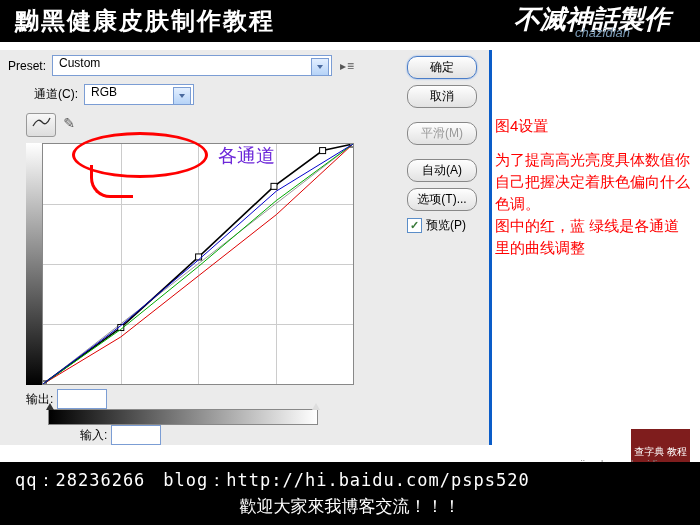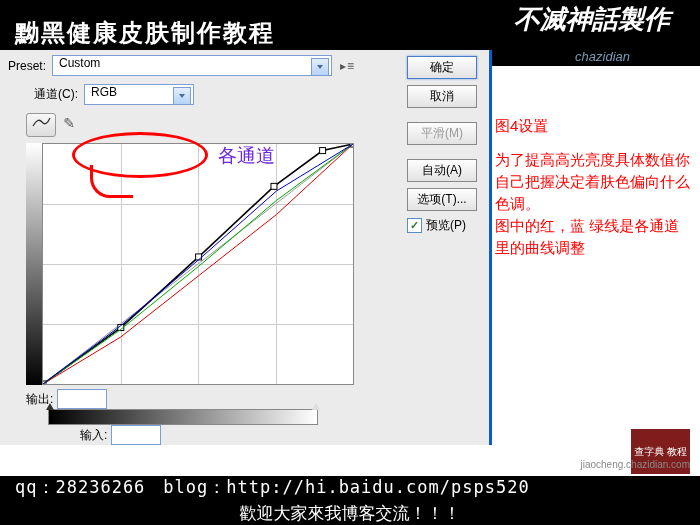--- a/index.html
+++ b/index.html
@@ -1,20 +1,20 @@
 <!DOCTYPE html>
 <html><head>
 <meta charset="utf-8">
 <style>
 body{margin:0;width:700px;height:525px;font-family:"Microsoft YaHei",sans-serif;font-size:12px;background:#fff;position:relative;overflow:hidden}
-.hdr{height:34px;background:#000;color:#fff;display:flex;align-items:center;padding:16px 15px;position:relative}
+.hdr{height:34px;background:#000;color:#fff;display:flex;align-items:center;padding:4px 15px;position:relative}
 .hdr-t{font-size:24px;font-weight:bold;letter-spacing:2px}
 .hdr-logo{position:absolute;right:30px;top:2px;font-size:26px;font-family:cursive;font-weight:bold;font-style:italic}
 .hdr-sub{position:absolute;right:70px;bottom:2px;font-size:13px;color:#7a9ab5;font-style:italic}
-.ftr{position:absolute;bottom:0;left:0;right:0;background:#000;color:#fff;padding:0 15px}
+.ftr{position:absolute;bottom:0;left:0;right:0;background:#000;color:#fff;padding:7px 15px}
 .ftr-1{font-size:17px;font-family:monospace;letter-spacing:1px}
 .ftr-2{font-size:17px;text-align:center;margin-top:3px;font-family:"SimSun"}
 .wm{position:absolute;right:10px;bottom:55px;text-align:right;font-size:10px;color:#888}
 .wm .b{background:#7f1d1d;color:#fff;padding:17px 3px}
 .dlg{position:absolute;top:50px;left:0;width:492px;background:#ebebeb;border-right:3px solid #0a5cc8;padding:5px 8px 0 8px;height:395px;box-sizing:border-box}
 .row{display:flex;align-items:center;margin-bottom:8px}
 .lbl{margin-right:6px}
 .sel{background:#fff;border:1px solid #7b9dd4;height:21px;display:flex;padding:0 6px;position:relative;box-sizing:border-box}
 .sel.preset{width:280px}
 .sel.ch{width:110px}
@@ -35,21 +35,21 @@
 .plot{flex:1;background:#fff;border:1px solid #888;position:relative}
 .grid-v,.grid-h{position:absolute;background:#ccc}
 .grid-v{width:1px;top:0;bottom:0}
 .grid-h{height:1px;left:0;right:0}
 .out-row{margin:4px 0 0 18px;display:flex;align-items:center}
 .out-box{width:48px;height:18px;background:#fff;border:1px solid #7b9dd4;margin-left:4px}
 .in-row{margin-left:72px;display:flex;align-items:center}
 .grad-h{width:268px;height:14px;background:linear-gradient(90deg,#000,#fff);border:1px solid #888;margin-left:40px;position:relative}
 .tri{position:absolute;top:-7px;border-left:4px solid transparent;border-right:4px solid transparent;border-bottom:7px solid #333}
 .btns{position:absolute;right:12px;top:6px;width:70px}
-.btn{width:68px;height:21px;background:linear-gradient(#fefefe,#e2e2e2);border:1px solid #888;border-radius:0;margin-bottom:6px;text-align:center;line-height:20px;font-size:12px}
+.btn{width:68px;height:21px;background:linear-gradient(#fefefe,#e2e2e2);border:1px solid #888;border-radius:10px;margin-bottom:6px;text-align:center;line-height:20px;font-size:12px}
 .btn.primary{border:1px solid #4a7dc8;box-shadow:0 0 2px #6a9de8}
 .btn.dis{color:#999}
 .chk{display:flex;align-items:center;margin-top:4px}
 .chk .box{width:13px;height:13px;background:#fff;border:1px solid #5a8dc8;margin-right:4px;display:flex;align-items:center;justify-content:center;color:#3a7a3a;font-size:11px;font-weight:bold}
 .notes{position:absolute;top:115px;left:495px;width:195px;color:red;font-size:15px;line-height:22px}
 .notes .t{margin-bottom:12px}
 svg.curves{position:absolute;top:0;left:0}
 </style>
 </head>
 <body>

